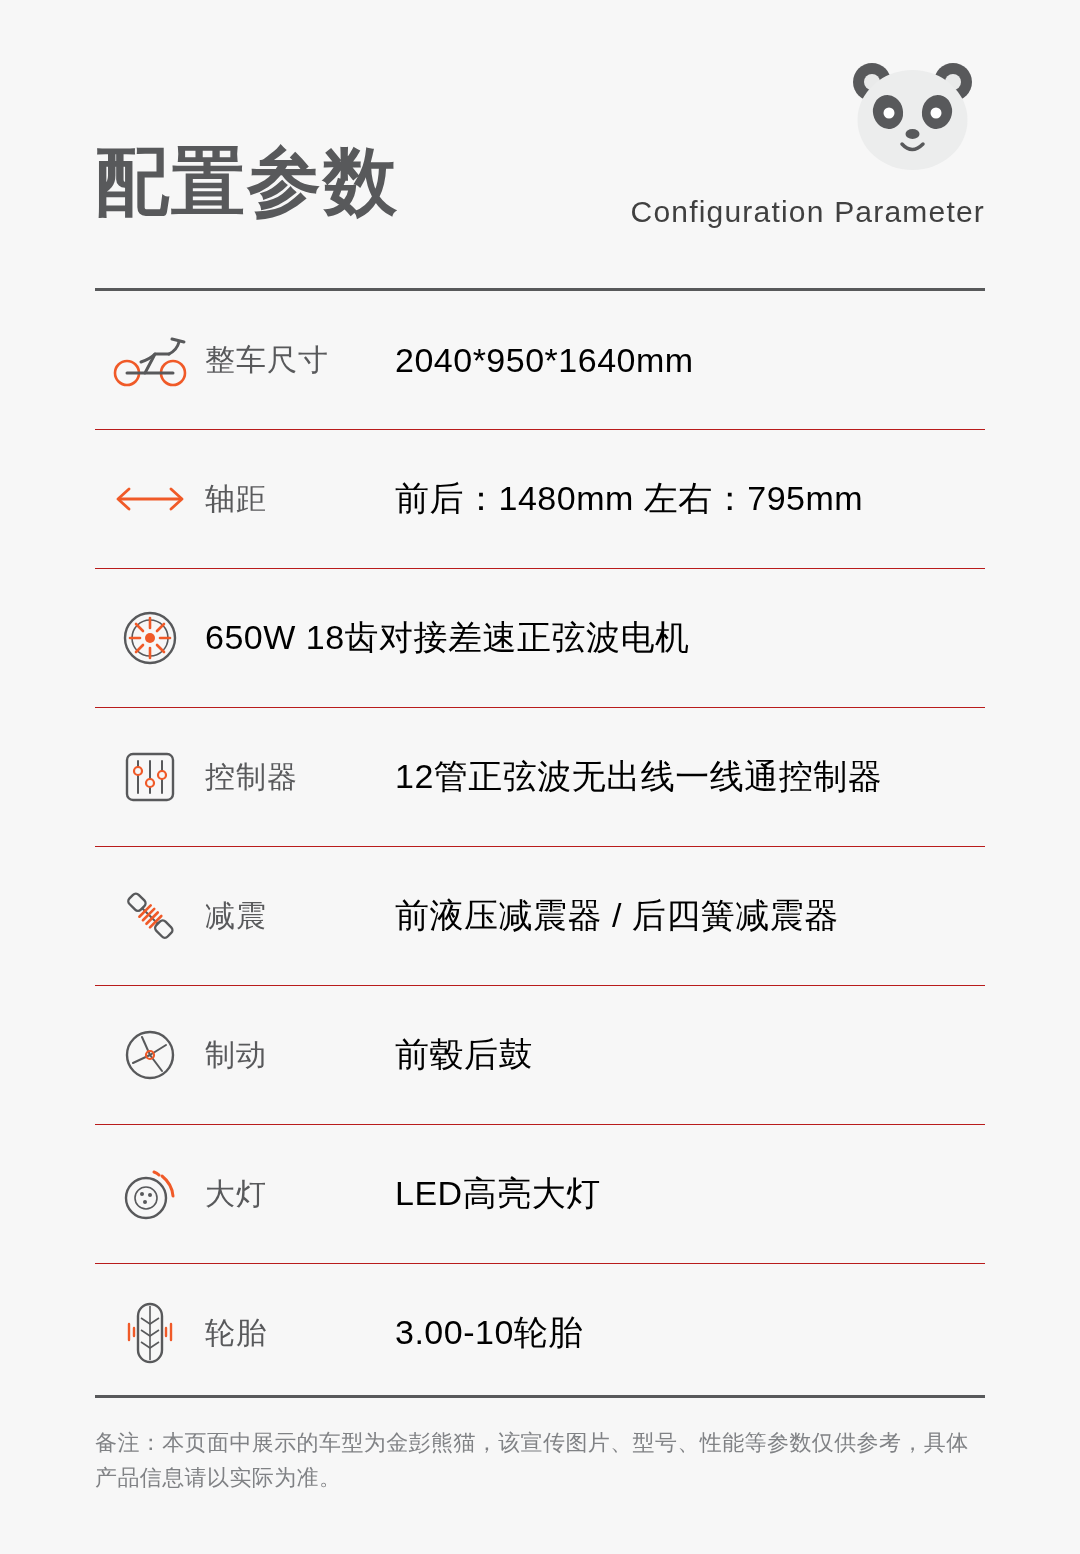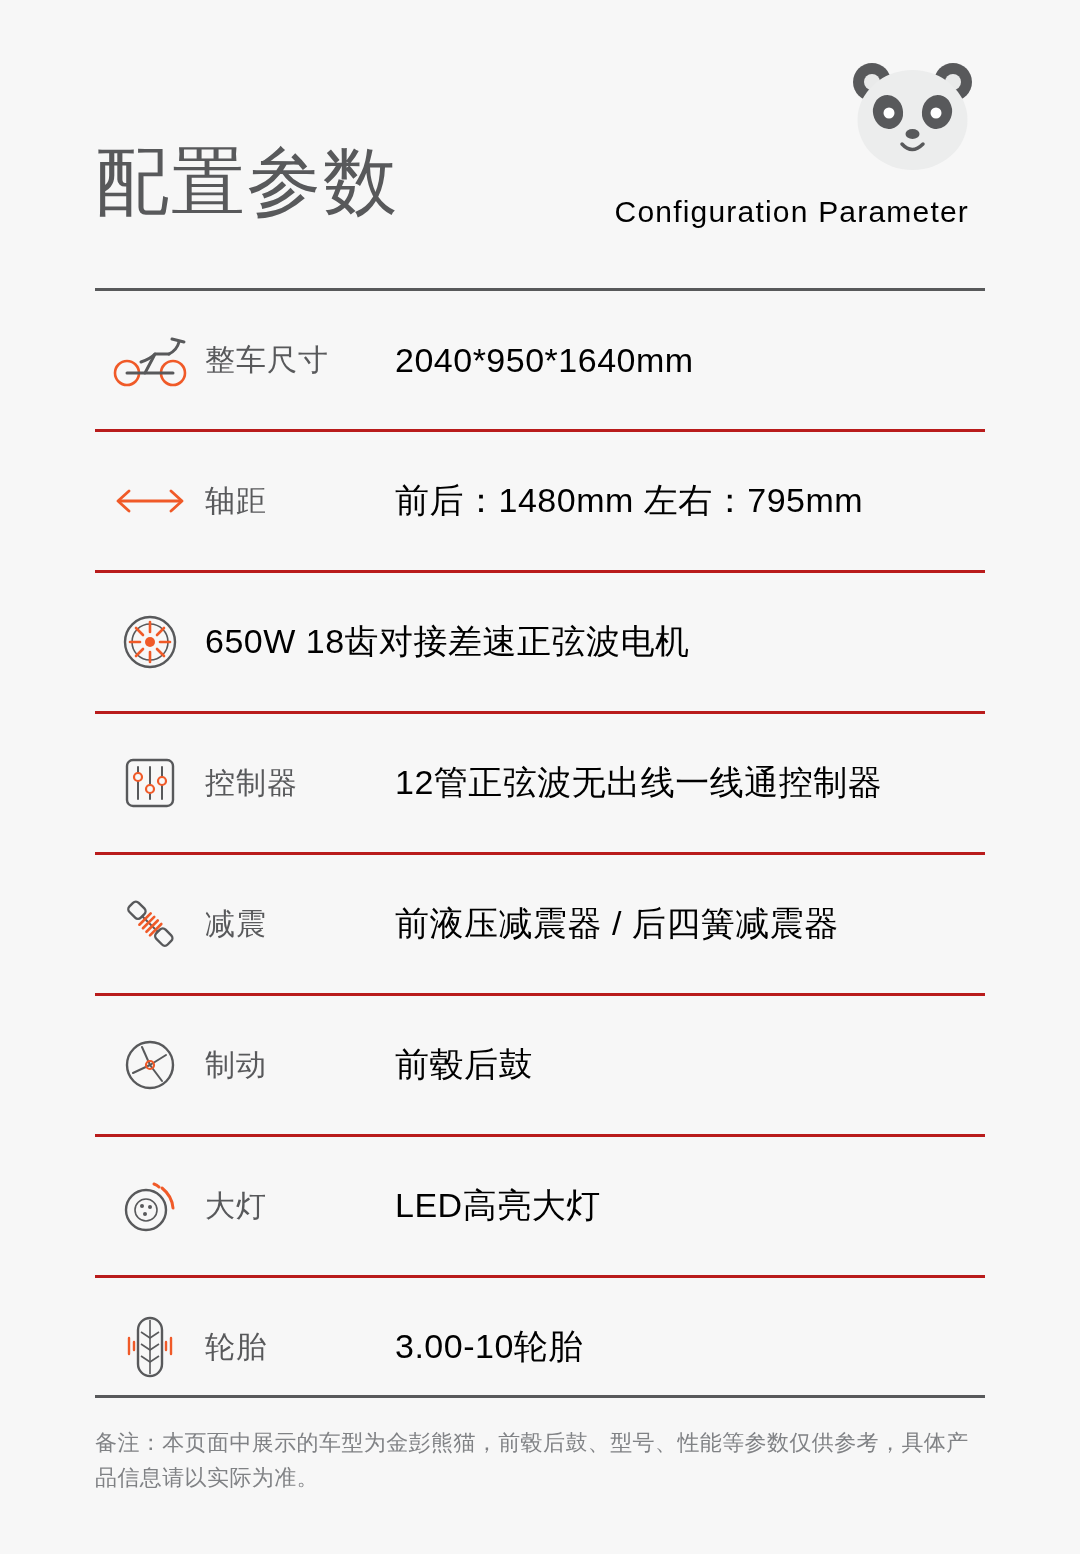--- a/index.html
+++ b/index.html
@@ -28,33 +28,33 @@
     left: 95px;
     top: 60px;
     width: 890px;
     height: 200px;
   }
   .title-cn {
     position: absolute;
     left: 0;
     top: 85px;
     font-size: 74px;
-    font-weight: normal;
+    font-weight: bold;
     letter-spacing: 2px;
     color: #58595b;
     line-height: 1;
     white-space: nowrap;
   }
   .title-en {
     position: absolute;
-    right: 16px;
+    right: 0;
     top: 135px;
     font-size: 30px;
     letter-spacing: 1.2px;
-    color: #000000;
+    color: #404040;
     white-space: nowrap;
   }
 
   
   .panda {
     position: absolute;
     right: 0px;
     top: 0px;
     width: 145px;
     height: 125px;
@@ -83,21 +83,21 @@
     position: absolute;
     left: 95px;
     top: 291px;
     width: 890px;
   }
   .spec-row {
     position: relative;
     height: 138px;
     display: flex;
     align-items: center;
-    border-bottom: 3px solid #b91c1c;
+    border-bottom: 1px solid #b91c1c;
   }
   .spec-row:last-child {
     border-bottom: none;
   }
   .spec-icon {
     width: 110px;
     min-width: 110px;
     height: 80px;
     display: flex;
     align-items: center;
@@ -307,15 +307,15 @@
         </svg>
       </div>
       <div class="spec-label">轮胎</div>
       <div class="spec-value">3.00-10轮胎</div>
     </div>
 
   </div>
 
   <div class="rule-bottom"></div>
 
-  <div class="footnote">备注：本页面中展示的车型为金彭熊猫，前毂后鼓、型号、性能等参数仅供参考，具体产品信息请以实际为准。</div>
+  <div class="footnote">备注：本页面中展示的车型为金彭熊猫，该宣传图片、型号、性能等参数仅供参考，具体产品信息请以实际为准。</div>
 
 </div>
 
 </body></html>

